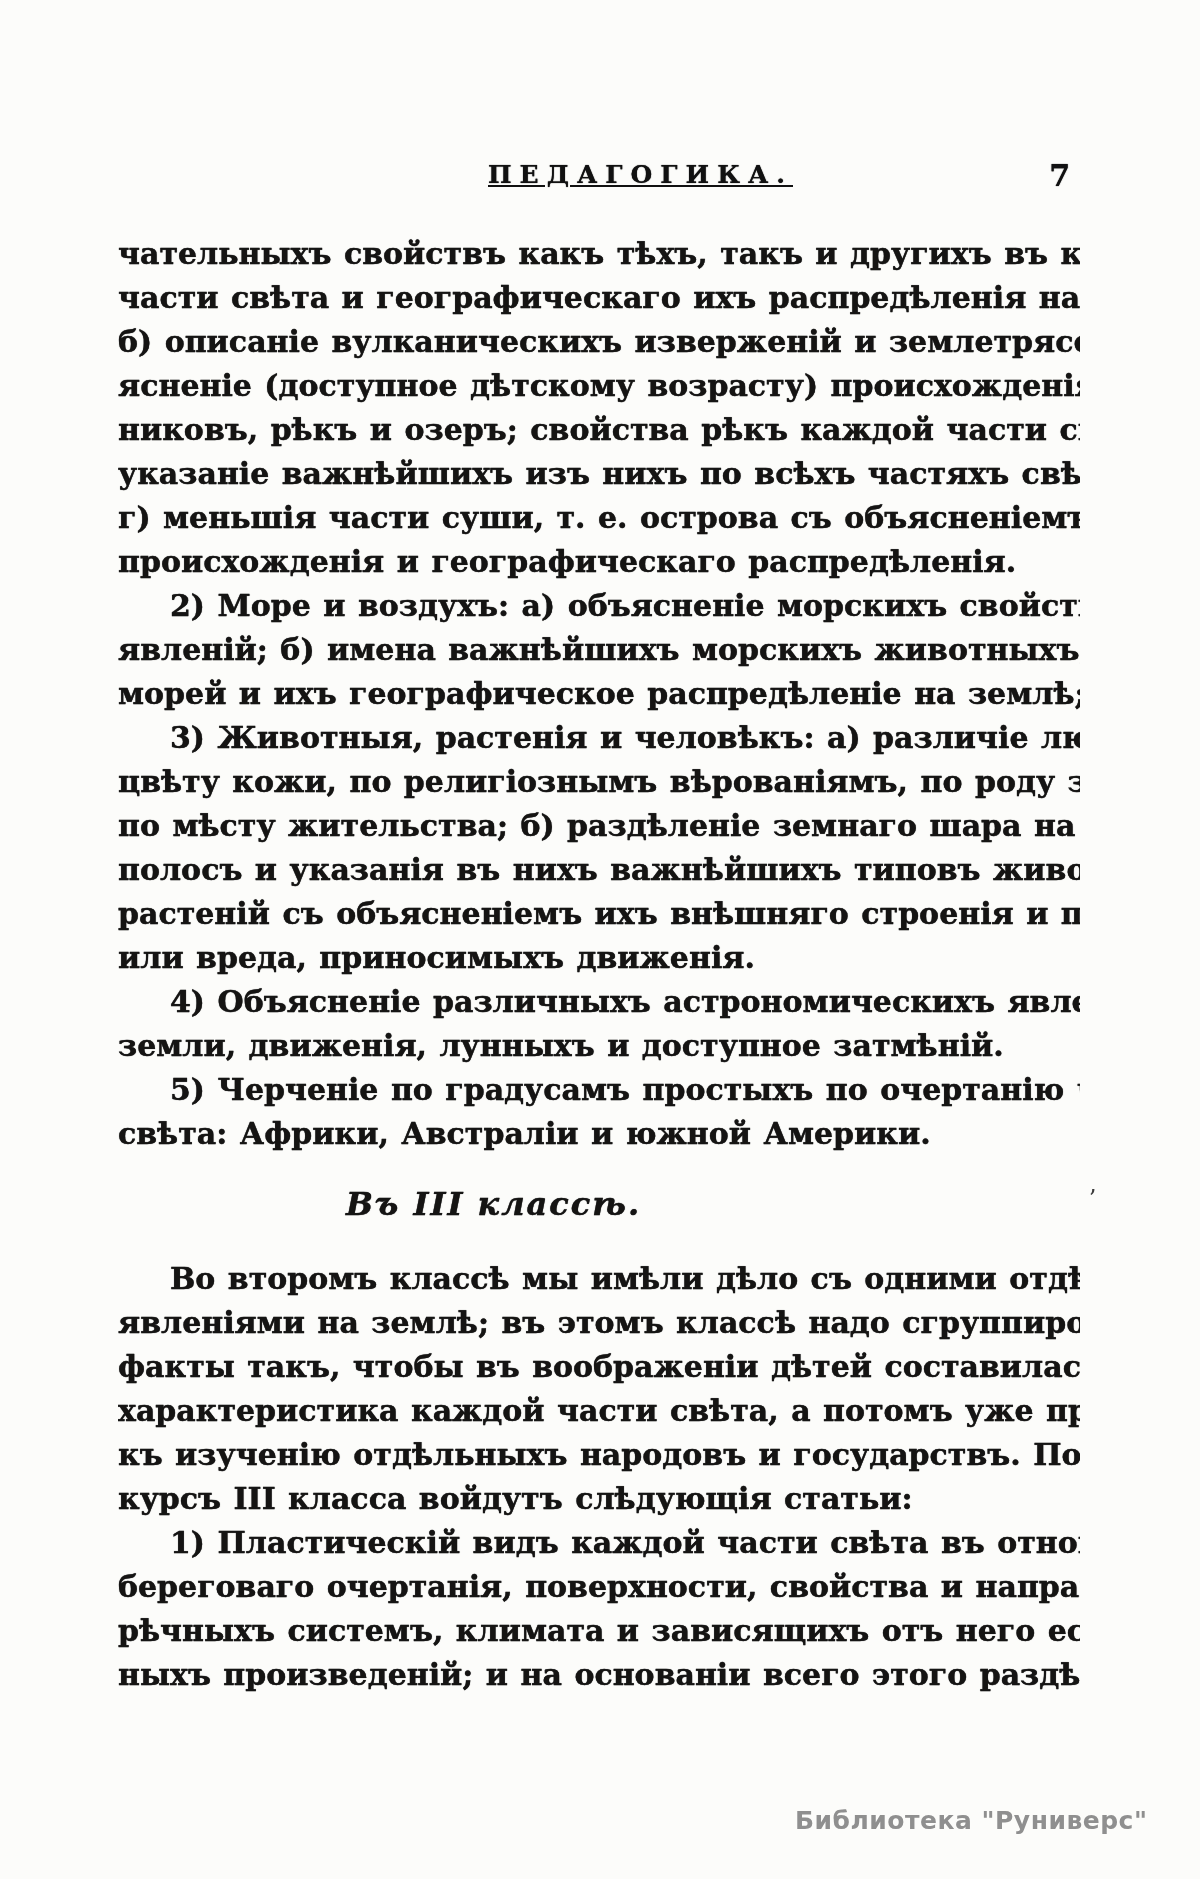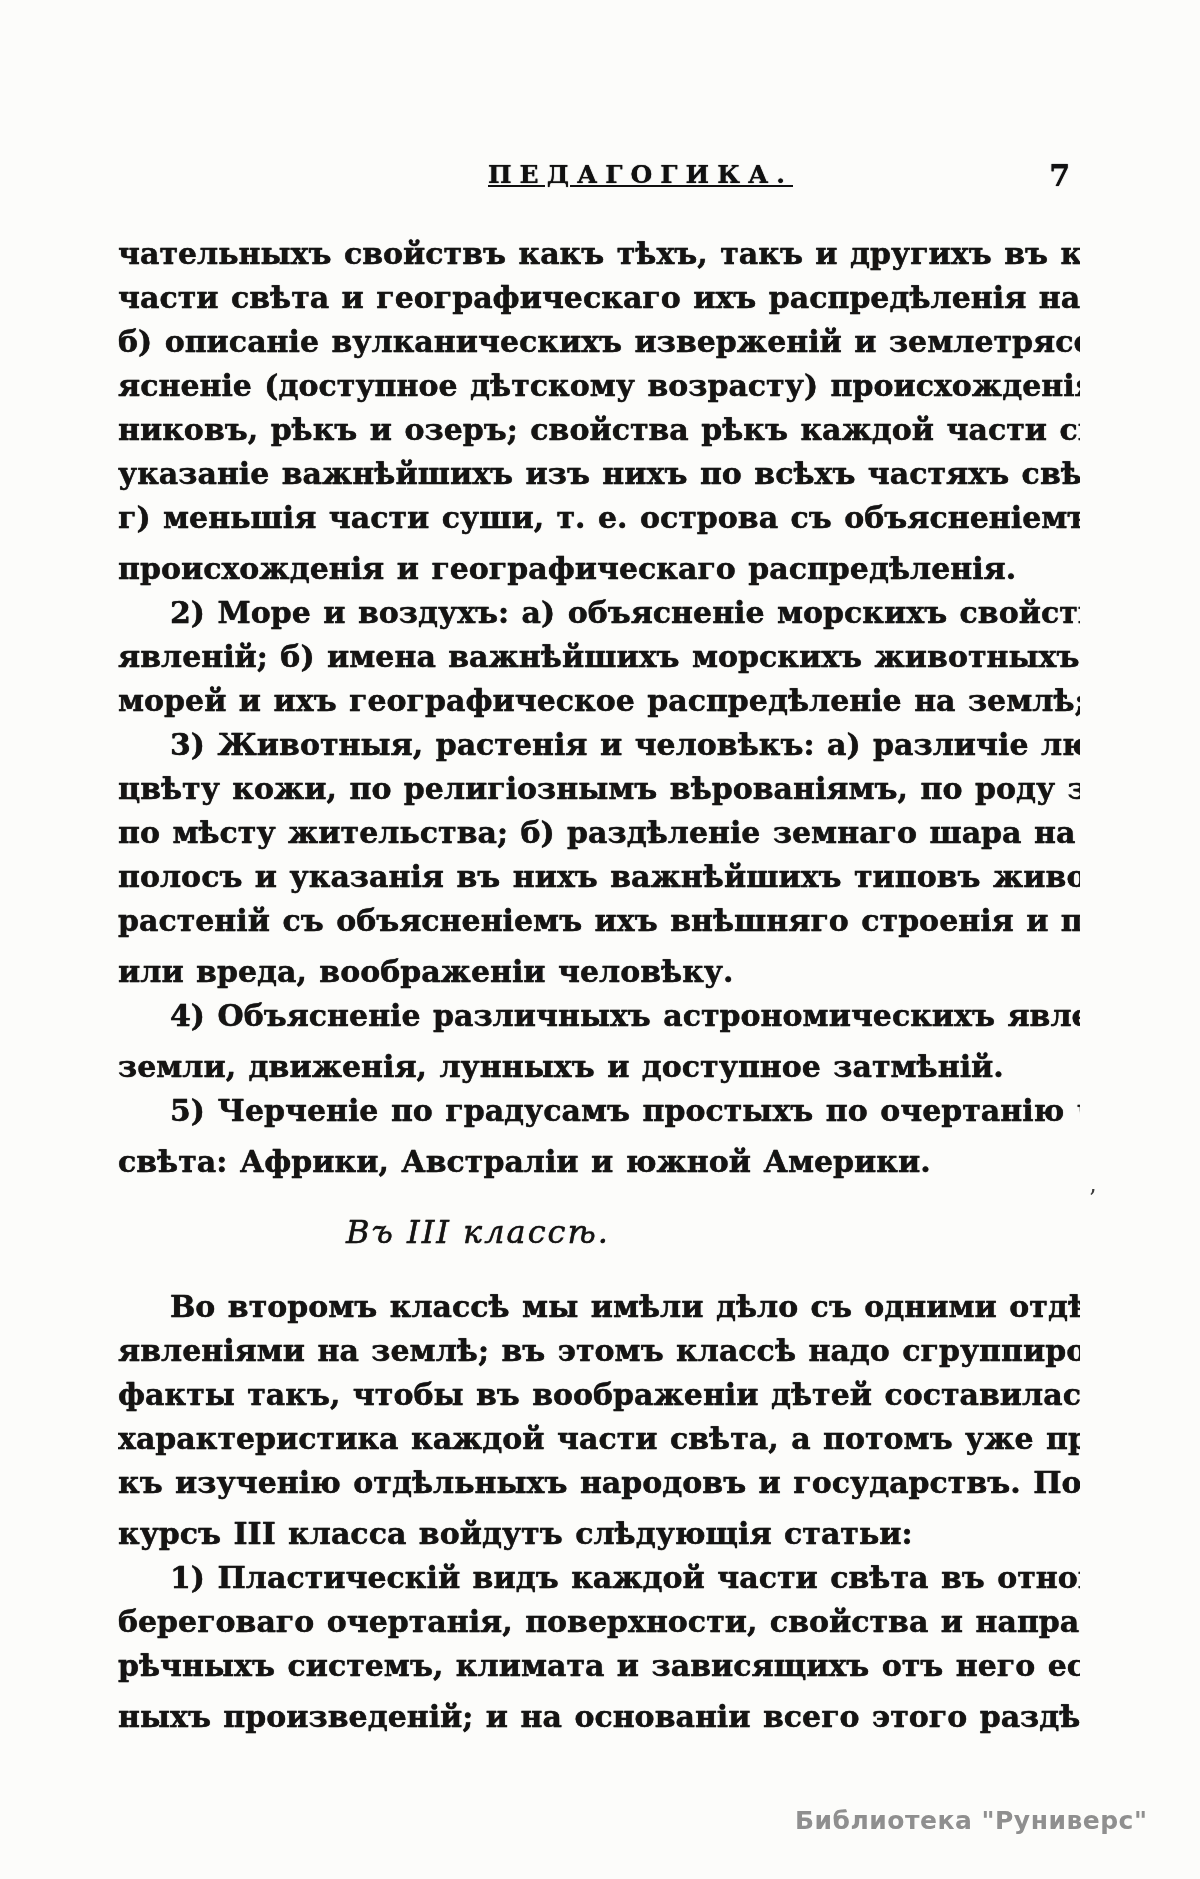--- a/index.html
+++ b/index.html
@@ -60,31 +60,30 @@
     height: 44px;
     white-space: nowrap;
     text-align: justify;
     text-align-last: justify;
     word-spacing: 2px;
     overflow: hidden;
   }
   .line.last {
     text-align: center;
     text-align-last: left;
-    margin-top: 7px;
   }
   .line.indent {
     padding-left: 52px;
   }
   .section-heading {
     margin: 26px 0 31px 228px;
     line-height: 44px;
     height: 44px;
     font-style: italic;
-    font-weight: 400;
+    font-weight: 700;
     font-size: 32px;
     letter-spacing: 2px;
     color: #151413;
   }
   .stray-mark {
     position: absolute;
     left: 1088px;
     top: 1185px;
     font-size: 24px;
     color: #3a3a3a;
@@ -121,21 +120,21 @@
       <div class="line">г) меньшія части суши, т. е. острова съ объясненіемъ ихъ</div>
       <div class="line last">происхожденія и географическаго распредѣленія.</div>
       <div class="line indent">2) Море и воздухъ: а) объясненіе морскихъ свойствъ и</div>
       <div class="line">явленій; б) имена важнѣйшихъ морскихъ животныхъ; в) части</div>
       <div class="line">морей и ихъ географическое распредѣленіе на землѣ; г) объ-</div>
       <div class="line indent">3) Животныя, растенія и человѣкъ: а) различіе людей по</div>
       <div class="line">цвѣту кожи, по религіознымъ вѣрованіямъ, по роду занятій,</div>
       <div class="line">по мѣсту жительства; б) раздѣленіе земнаго шара на пять</div>
       <div class="line">полосъ и указанія въ нихъ важнѣйшихъ типовъ животныхъ и</div>
       <div class="line">растеній съ объясненіемъ ихъ внѣшняго строенія и пользы</div>
-      <div class="line last">или вреда, воображеніи человѣку.</div>
+      <div class="line last">или вреда, приносимыхъ движенія.</div>
       <div class="line indent">4) Объясненіе различныхъ астрономическихъ явленій: вида</div>
       <div class="line last">земли, движенія, лунныхъ и доступное затмѣній.</div>
       <div class="line indent">5) Черченіе по градусамъ простыхъ по очертанію частей</div>
       <div class="line last">свѣта: Африки, Австраліи и южной Америки.</div>
       <div class="section-heading">Въ III классѣ.</div>
       <div class="line indent">Во второмъ классѣ мы имѣли дѣло съ одними отдѣльными</div>
       <div class="line">явленіями на землѣ; въ этомъ классѣ надо сгруппировать</div>
       <div class="line">факты такъ, чтобы въ воображеніи дѣтей составилась вѣрная</div>
       <div class="line">характеристика каждой части свѣта, а потомъ уже приступить</div>
       <div class="line">къ изученію отдѣльныхъ народовъ и государствъ. Поэтому въ</div>

